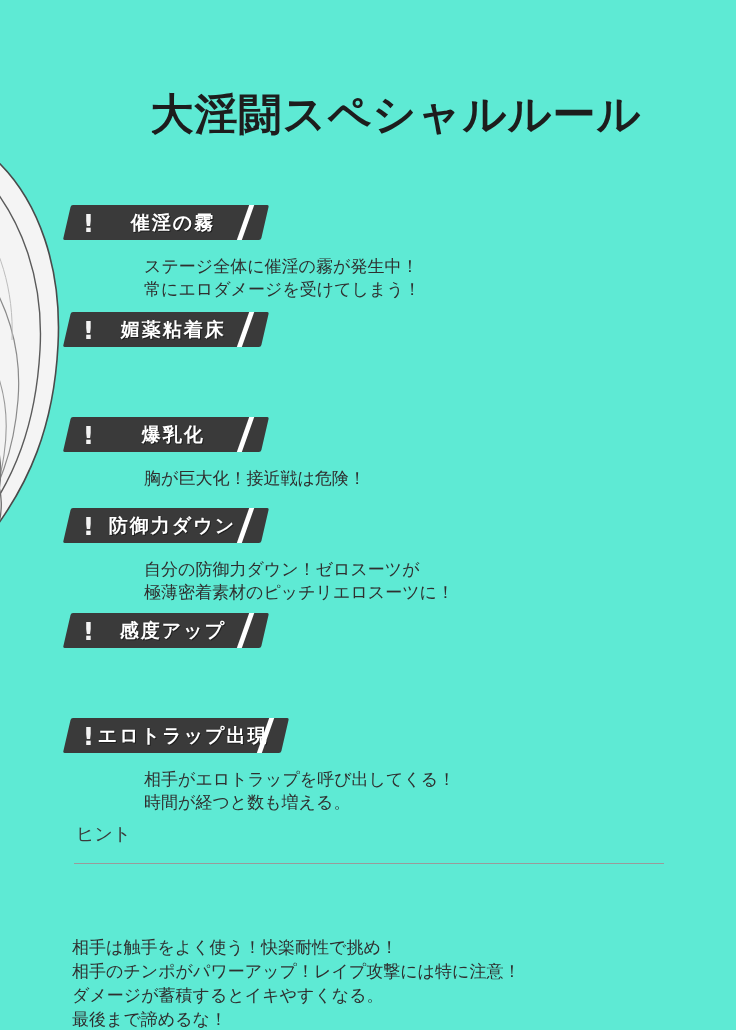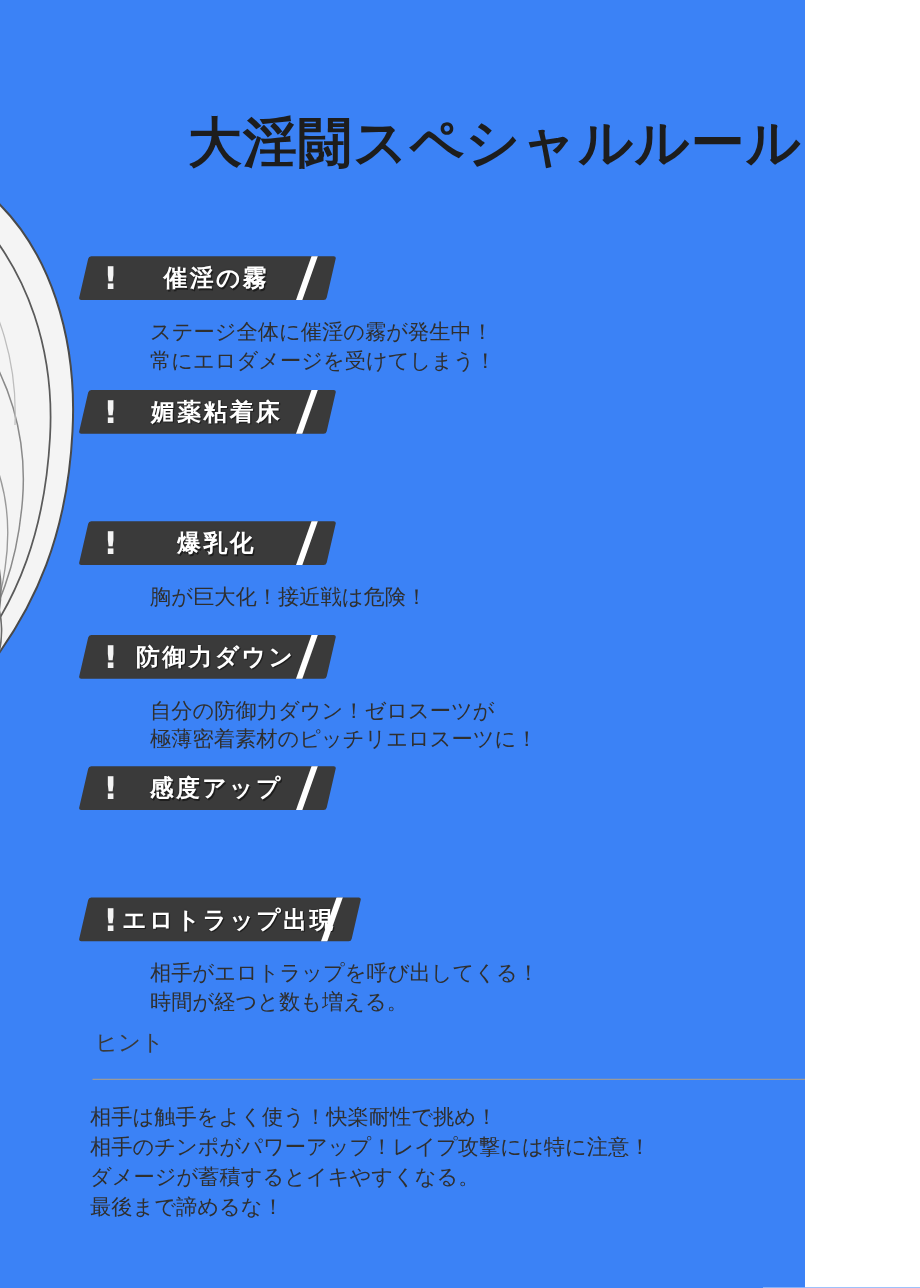--- a/index.html
+++ b/index.html
@@ -1,21 +1,21 @@
 <!DOCTYPE html>
 <html><head>
 <meta charset="utf-8">
 <style>
   html,body{margin:0;padding:0;}
   body{
     width:736px;height:1030px;background:#ffffff;
     font-family:"DejaVu Sans","Liberation Sans",sans-serif;
     color:#2f2f2f;overflow:hidden;position:relative;
   }
-  .page{position:absolute;inset:0;width:644px;height:1030px;overflow:hidden;background:#3b82f6;}
+  .page{position:absolute;inset:0;width:736px;height:1030px;overflow:hidden;background:#5eead4;}
 
   
   .sketch{position:absolute;top:140px;left:0;width:150px;height:430px;pointer-events:none;}
 
   
   .title{
     position:absolute;top:86px;left:0;width:736px;text-align:center;
     transform:translateX(28px);
     font-size:43px;font-weight:600;color:#1d1d1d;letter-spacing:1px;white-space:nowrap;
   }
@@ -37,27 +37,27 @@
   .banner-title{
     transform:skewX(13deg);
     color:#ffffff;font-size:19px;font-weight:800;letter-spacing:2px;
     text-shadow:0 0 1px #1a1a1a, 1px 1px 0 rgba(0,0,0,.45);
     white-space:nowrap;padding-left:14px;
   }
   .slash{
     position:absolute;right:17px;top:-6px;width:5px;height:48px;
     background:#ffffff;transform:rotate(7deg);
   }
-  .rule-body{margin:15px 0 0 55px;font-size:17px;line-height:23px;color:#2f2f2f;}
+  .rule-body{margin:15px 0 0 79px;font-size:17px;line-height:23px;color:#2f2f2f;}
   .rule-line{white-space:nowrap;}
 
   
   .hint-heading{position:absolute;top:822px;left:76px;font-size:18px;color:#3a3a3a;text-align:right;}
   .hint-divider{position:absolute;top:863px;left:74px;width:590px;height:0;border-top:1.5px solid #9a9a9a;}
-  .hint-body{position:absolute;top:882px;left:72px;font-size:17px;line-height:24px;color:#2f2f2f;}
+  .hint-body{position:absolute;top:935px;left:72px;font-size:17px;line-height:24px;color:#2f2f2f;}
   .hint-line{white-space:nowrap;}
 </style>
 </head>
 <body>
 
 <div class="page">
 
   <svg class="sketch" viewBox="0 0 150 430" xmlns="http://www.w3.org/2000/svg">
     <path d="M -6,18 C 40,60 62,130 58,205 C 54,285 30,345 -14,400 L -30,380 L -30,30 Z" fill="#f4f4f4" stroke="none"></path>
     <path d="M -6,18 C 40,60 62,130 58,205 C 54,285 30,345 -14,400" fill="none" stroke="#4a4a4a" stroke-width="1.6"></path>

